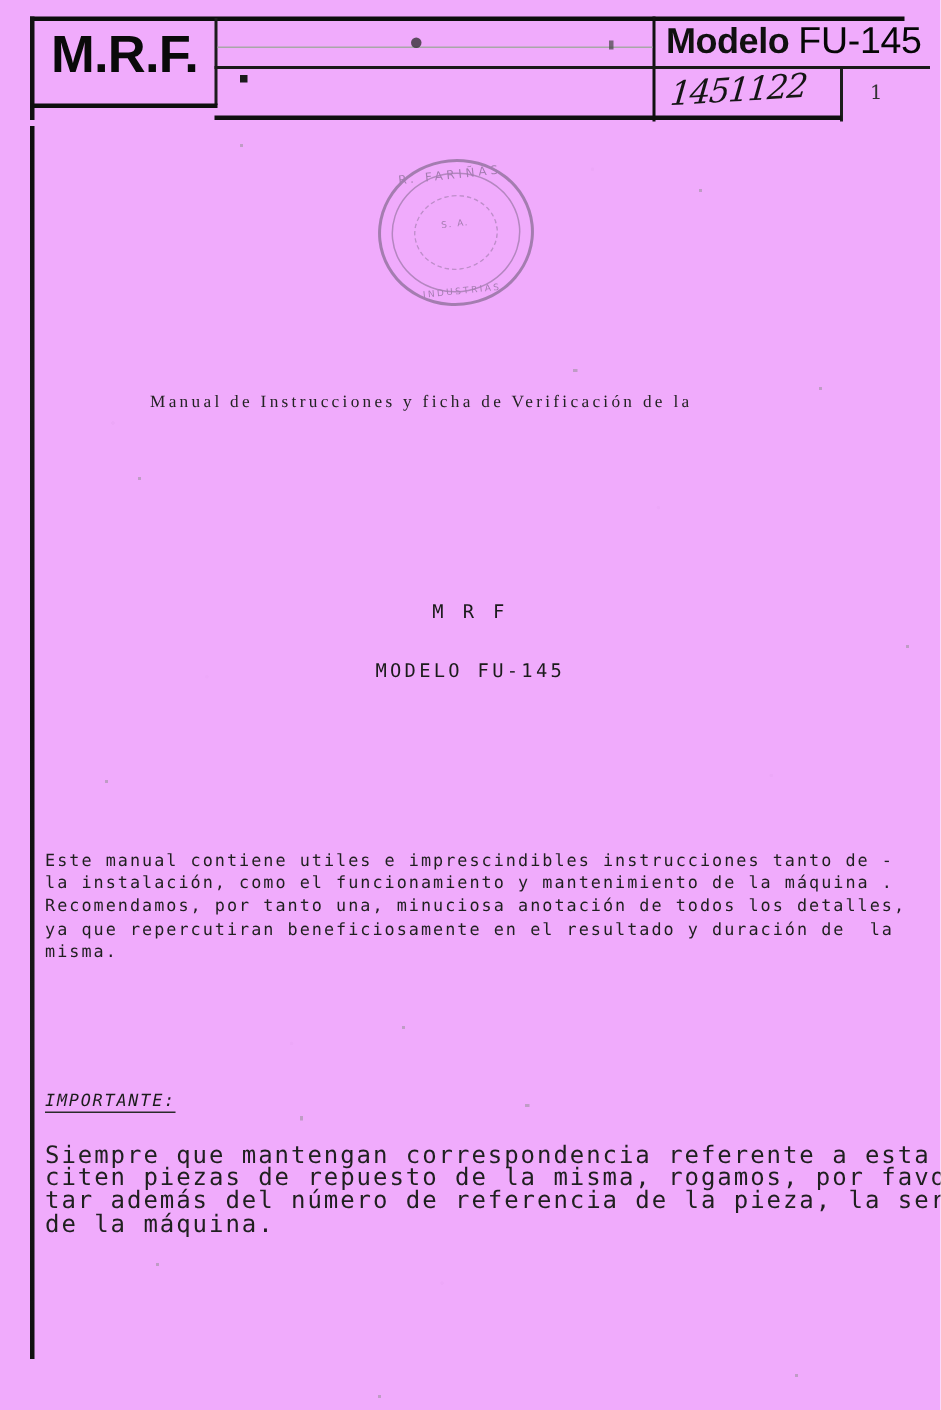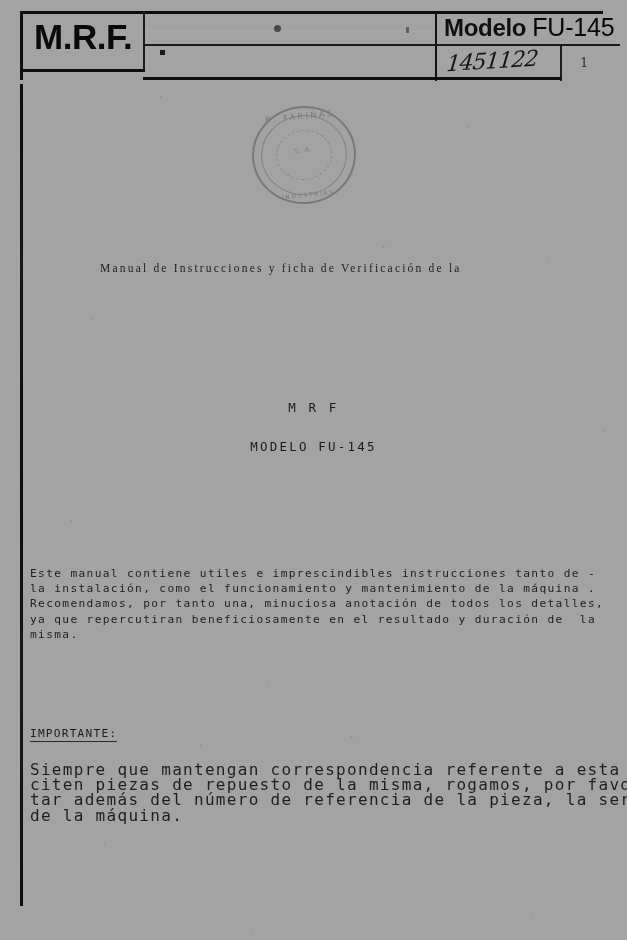--- a/index.html
+++ b/index.html
@@ -14,21 +14,21 @@
     overflow: hidden;
     font-family: "DejaVu Sans Mono", monospace;
     color: #161616;
     -webkit-font-smoothing: antialiased;
   }
 
   
   .page {
     position: absolute;
     inset: 0;
-    background: #a3a3a3;
+    background: #f0abfc;
     padding-left: 15px;
   }
   
   .scan-noise {
     position: absolute;
     inset: 0;
     pointer-events: none;
     opacity: .5;
     background:
       radial-gradient(circle at 12% 30%, rgba(0,0,0,.035) 0 1px, transparent 1.4px),
@@ -281,20 +281,21 @@
 
   .importante-head {
     left: 30px;
     top: 727px;
     font-size: 11.2px;
     letter-spacing: 1.2px;
     color: #1c1c1c;
     border-bottom: 1px solid #2a2a2a;
     padding-bottom: 1px;
     white-space: pre;
+    font-style: italic;
   }
 
   .importante-para {
     left: 30px;
     top: 762px;
     font-size: 16px;
     letter-spacing: 1.3px;
     line-height: 15.2px;
     color: #1f1f1f;
   }

